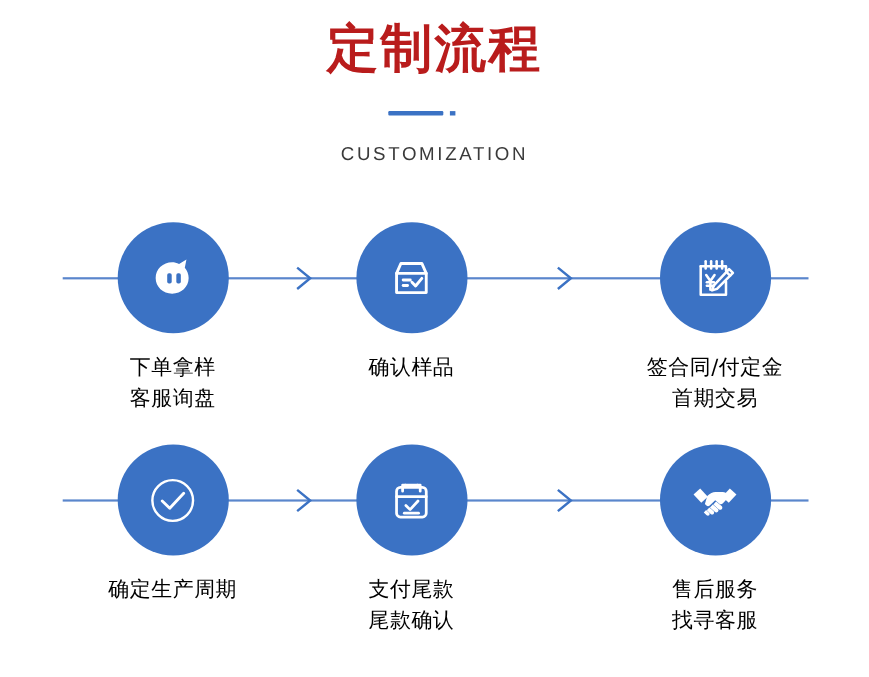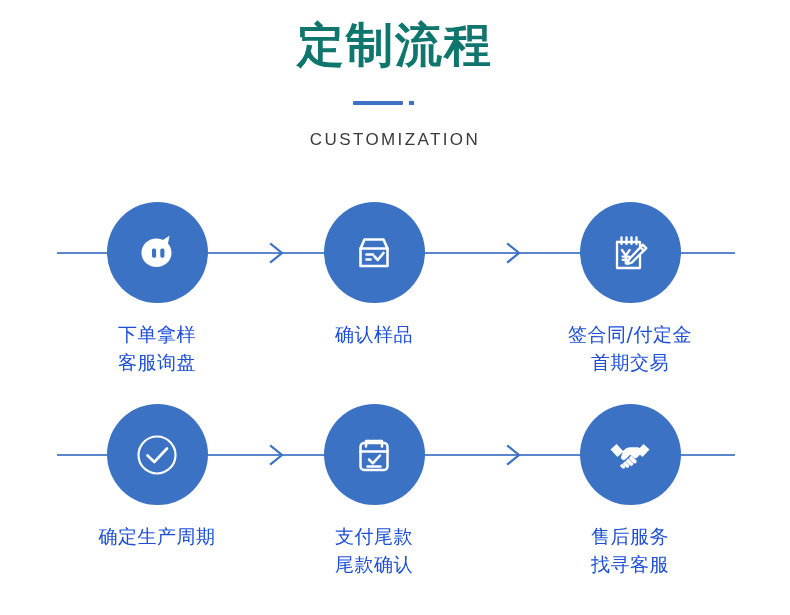--- a/index.html
+++ b/index.html
@@ -20,21 +20,21 @@
   
   .header {
     width: 790px;
     padding-top: 14px;
     text-align: center;
   }
 
   .page-title {
     font-size: 47px;
     font-weight: bold;
-    color: #0f766e;
+    color: #b91c1c;
     line-height: 62px;
     letter-spacing: 2px;
     font-family: "DejaVu Sans", "Liberation Sans", sans-serif;
   }
 
   .divider {
     position: relative;
     width: 100px;
     height: 18px;
     margin: 18px auto 0 auto;
@@ -87,41 +87,41 @@
 
   .node {
     position: absolute;
     top: 0;
     width: 200px;
     margin-left: -100px;
     text-align: center;
   }
   #node-1, #node-4 { left: 157px; }
   #node-2, #node-5 { left: 374px; }
-  #node-3, #node-6 { left: 630px; }
+  #node-3, #node-6 { left: 650px; }
 
   .circle {
     position: relative;
     width: 101px;
     height: 101px;
     margin: 24px auto 0 auto;
     border-radius: 50%;
     background: #3B72C4;
     display: flex;
     align-items: center;
     justify-content: center;
     z-index: 2;
   }
   .circle svg { display: block; }
 
   .node-label {
     margin-top: 17px;
     font-size: 19px;
     line-height: 28px;
-    color: #1d4ed8;
+    color: #000000;
     letter-spacing: 0.5px;
     white-space: nowrap;
   }
 
   
   .arrow {
     position: absolute;
     top: 60px;
     width: 30px;
     height: 30px;

